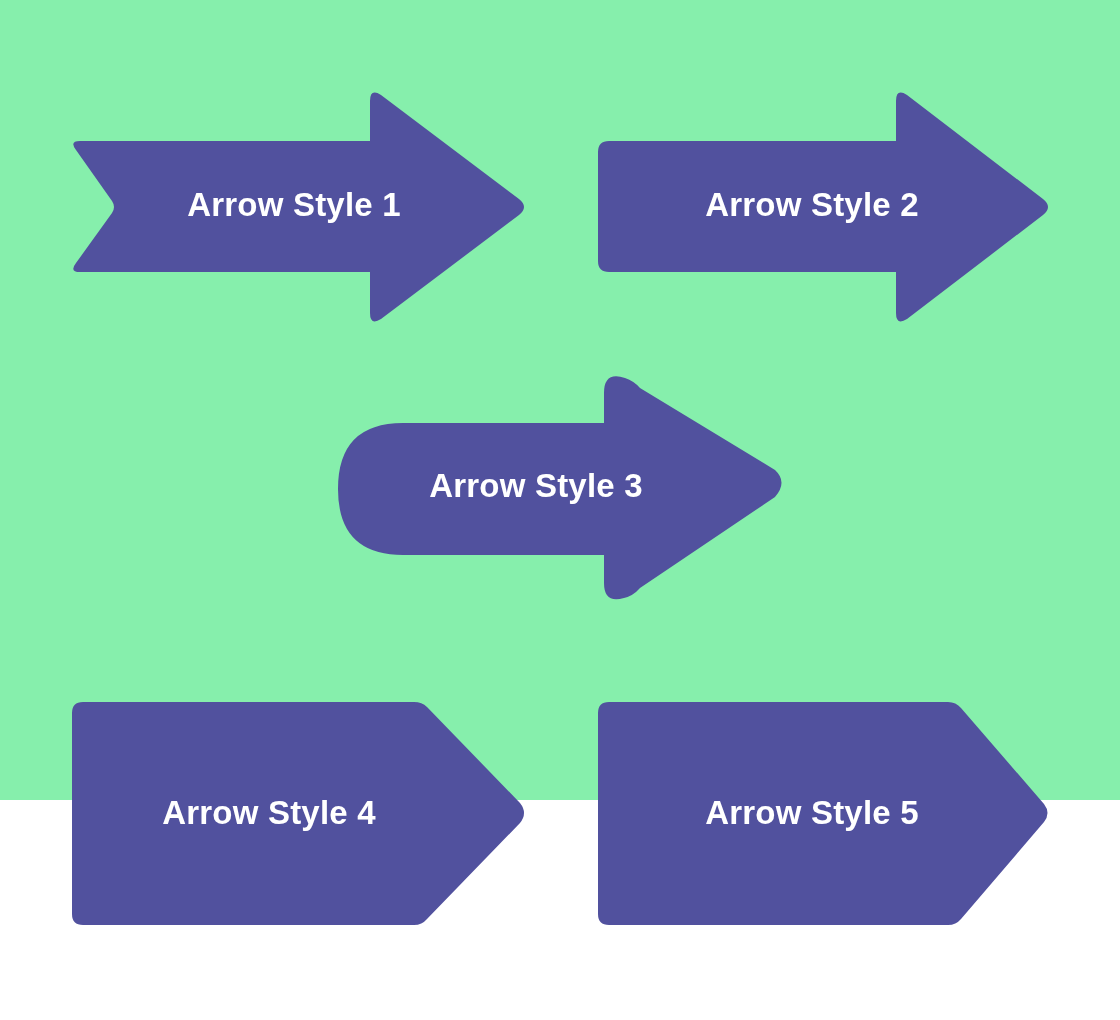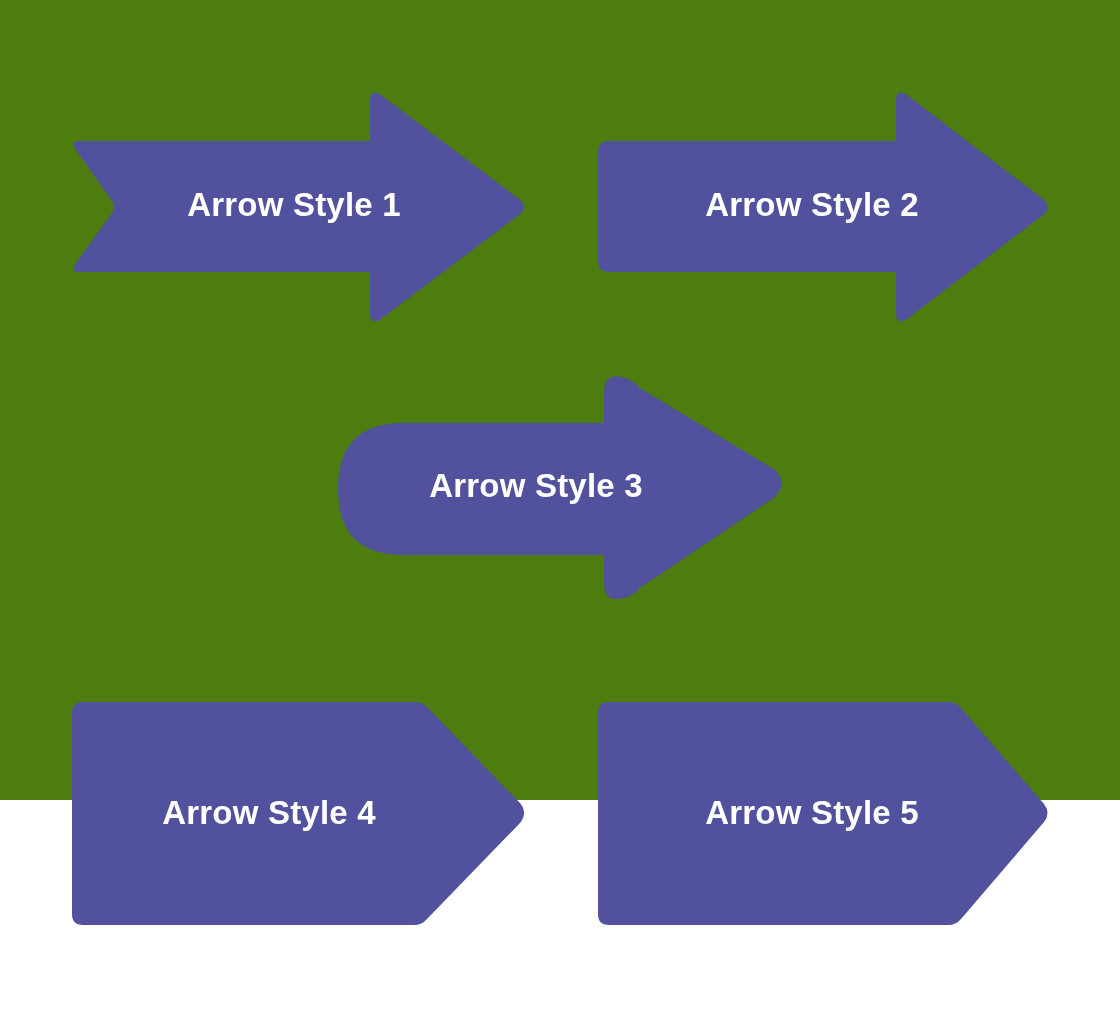--- a/index.html
+++ b/index.html
@@ -11,21 +11,21 @@
   body {
     width: 1120px;
     height: 1020px;
     font-family: "Liberation Sans", sans-serif;
     overflow: hidden;
   }
   .canvas {
     position: relative;
     width: 1120px;
     height: 800px;
-    background: #4d7c0f;
+    background: #86efac;
   }
   .arrow-svg {
     display: block;
     width: 1120px;
     height: 1020px;
   }
   .arrow-label {
     font-family: "Liberation Sans", sans-serif;
     font-weight: bold;
     font-size: 33px;

